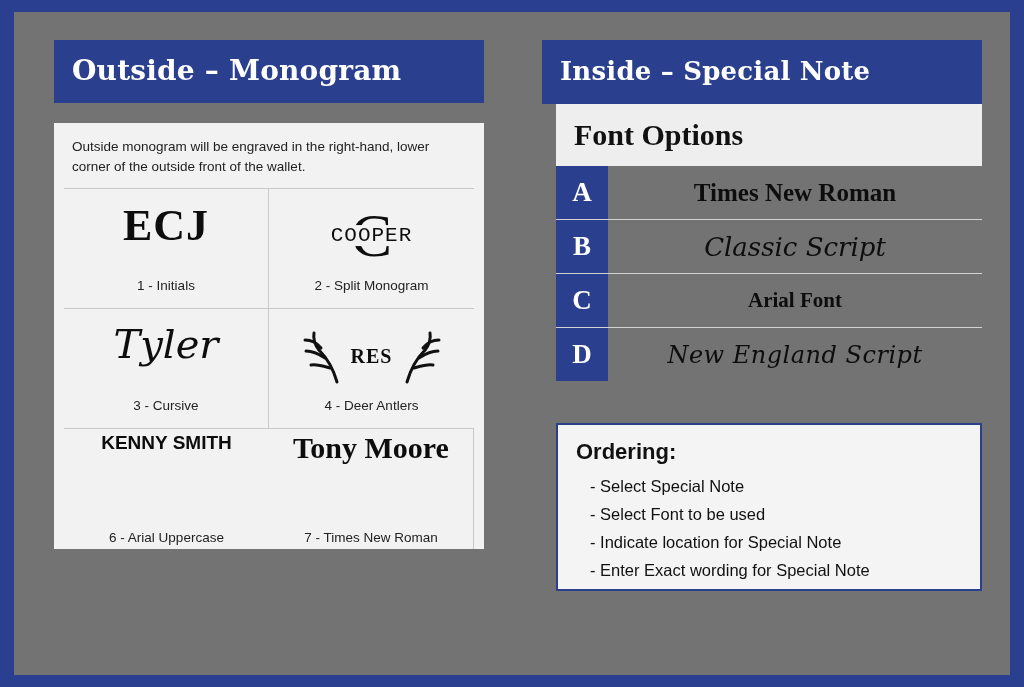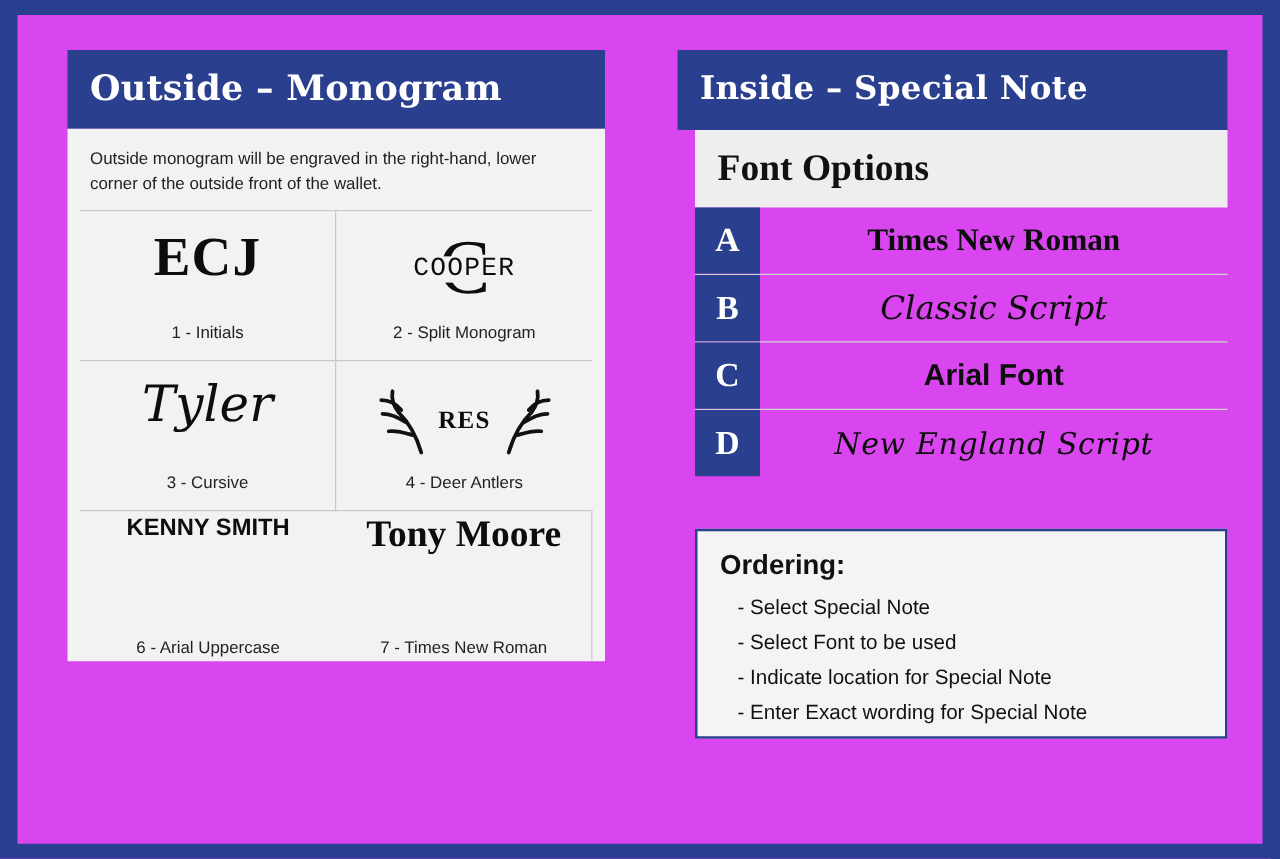--- a/index.html
+++ b/index.html
@@ -12,21 +12,21 @@
     background: #2a3f8f;
     font-family: "Liberation Sans", sans-serif;
     overflow: hidden;
   }
   .page {
     position: absolute;
     left: 14px;
     top: 12px;
     width: 996px;
     height: 663px;
-    background: #d946ef;
+    background: #737373;
     box-sizing: border-box;
   }
   .columns {
     display: flex;
     padding: 28px 40px 0 40px;
     gap: 40px;
     box-sizing: border-box;
     height: 100%;
   }
   .col-left {
@@ -58,20 +58,21 @@
   
   .left-panel {
     background: #f2f2f2;
     box-sizing: border-box;
   }
   .note {
     font-size: 13.5px;
     color: #222;
     line-height: 1.45;
     padding: 14px 18px 12px 18px;
+    margin-top: 20px;
   }
   .grid {
     display: grid;
     grid-template-columns: 1fr 1fr;
     border-top: 1px solid #c9c9c9;
     margin: 0 10px 0 10px;
   }
   .cell {
     border-bottom: 1px solid #c9c9c9;
     height: 120px;
@@ -261,23 +262,23 @@
     font-family: "Liberation Serif", serif;
     font-weight: bold;
     font-size: 25px;
   }
   .fs-classic {
     font-family: "DejaVu Serif", serif;
     font-style: italic;
     font-size: 26px;
   }
   .fs-arial {
-    font-family: Liberation Sans, sans-serif;
-    font-weight: bold;
-    font-size: 24px;
+    font-family: Liberation Serif, serif;
+    font-weight: bold;
+    font-size: 21px;
   }
   .fs-newengland {
     font-family: "DejaVu Serif", serif;
     font-style: italic;
     font-size: 24px;
     letter-spacing: 0.5px;
   }
 
   .ordering {
     margin: 42px 0 0 14px;

